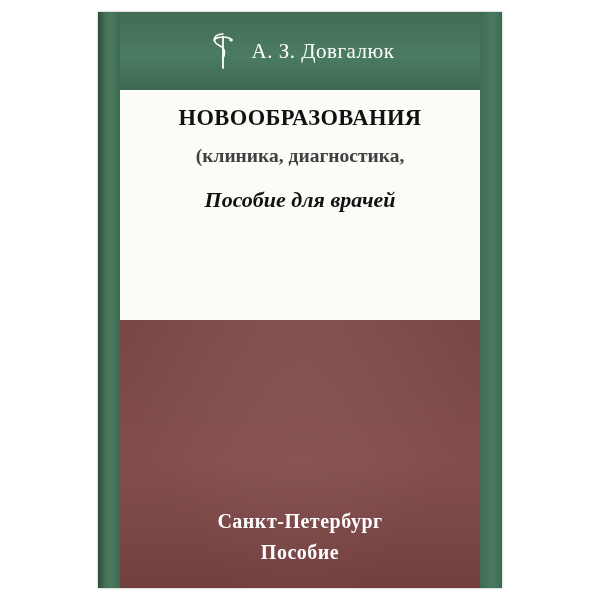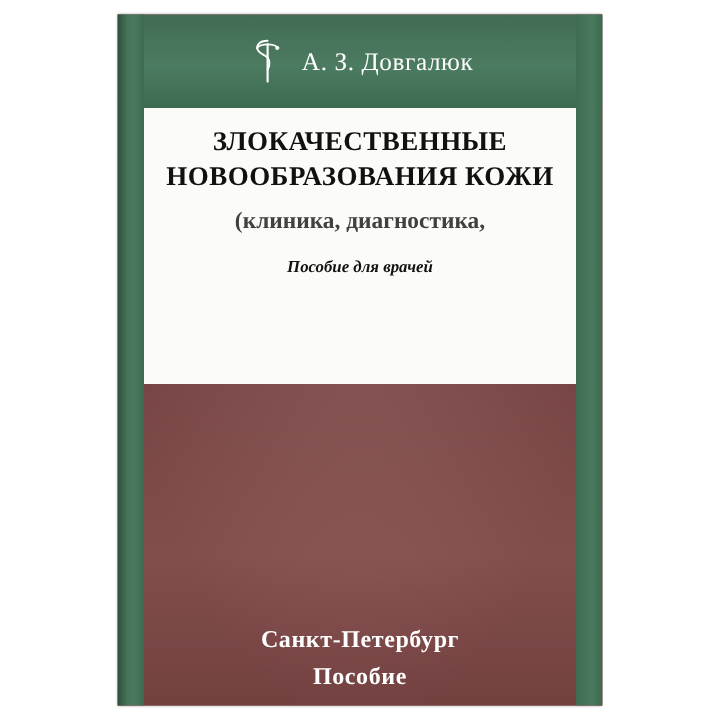--- a/index.html
+++ b/index.html
@@ -134,34 +134,34 @@
     font-size: 19.5px;
     line-height: 1.34;
     text-align: center;
     font-family: "Liberation Serif", serif;
     margin: 10px 10px 0 10px;
     font-weight: 600;
   }
 
   .audience {
     color: #111111;
-    font-size: 14px;
+    font-size: 22px;
     font-style: italic;
     text-align: center;
     margin-top: 18px;
     font-family: "Liberation Serif", serif;
     font-weight: 600;
   }
 
   
   .publisher {
     position: absolute;
     left: 22px;
     width: 360px;
-    top: 510px;
+    top: 498px;
     text-align: center;
     color: #ffffff;
     font-family: "Liberation Serif", serif;
   }
   .publisher .city {
     font-size: 20px;
     font-weight: bold;
     letter-spacing: 0.5px;
   }
   .publisher .house {
@@ -203,22 +203,21 @@
             <path d="M17 6 L17 37" fill="none" stroke="#ffffff" stroke-width="1.8" stroke-linecap="round"></path>
             <path d="M8 9 C12 5 22 5 26 9" fill="none" stroke="#ffffff" stroke-width="1.6" stroke-linecap="round"></path>
             <circle cx="25" cy="9" r="1.6" fill="#ffffff"></circle>
           </svg>
         </span>
         <span class="author-name">А. З. Довгалюк</span>
       </div>
     </div>
 
     <div class="title-block">
-      <div class="main-title">ЗЛОКАЧЕСТВЕННЫЕ</div>
-      <div class="main-title">НОВООБРАЗОВАНИЯ КОЖИ</div>
+      <div class="main-title">НОВООБРАЗОВАНИЯ</div>
 
       <div class="subtitle">(клиника, диагностика,</div>
 
       <div class="audience">Пособие для врачей</div>
     </div>
 
     <div class="publisher">
       <div class="city">Санкт-Петербург</div>
       <div class="house">Пособие</div>
     </div>

